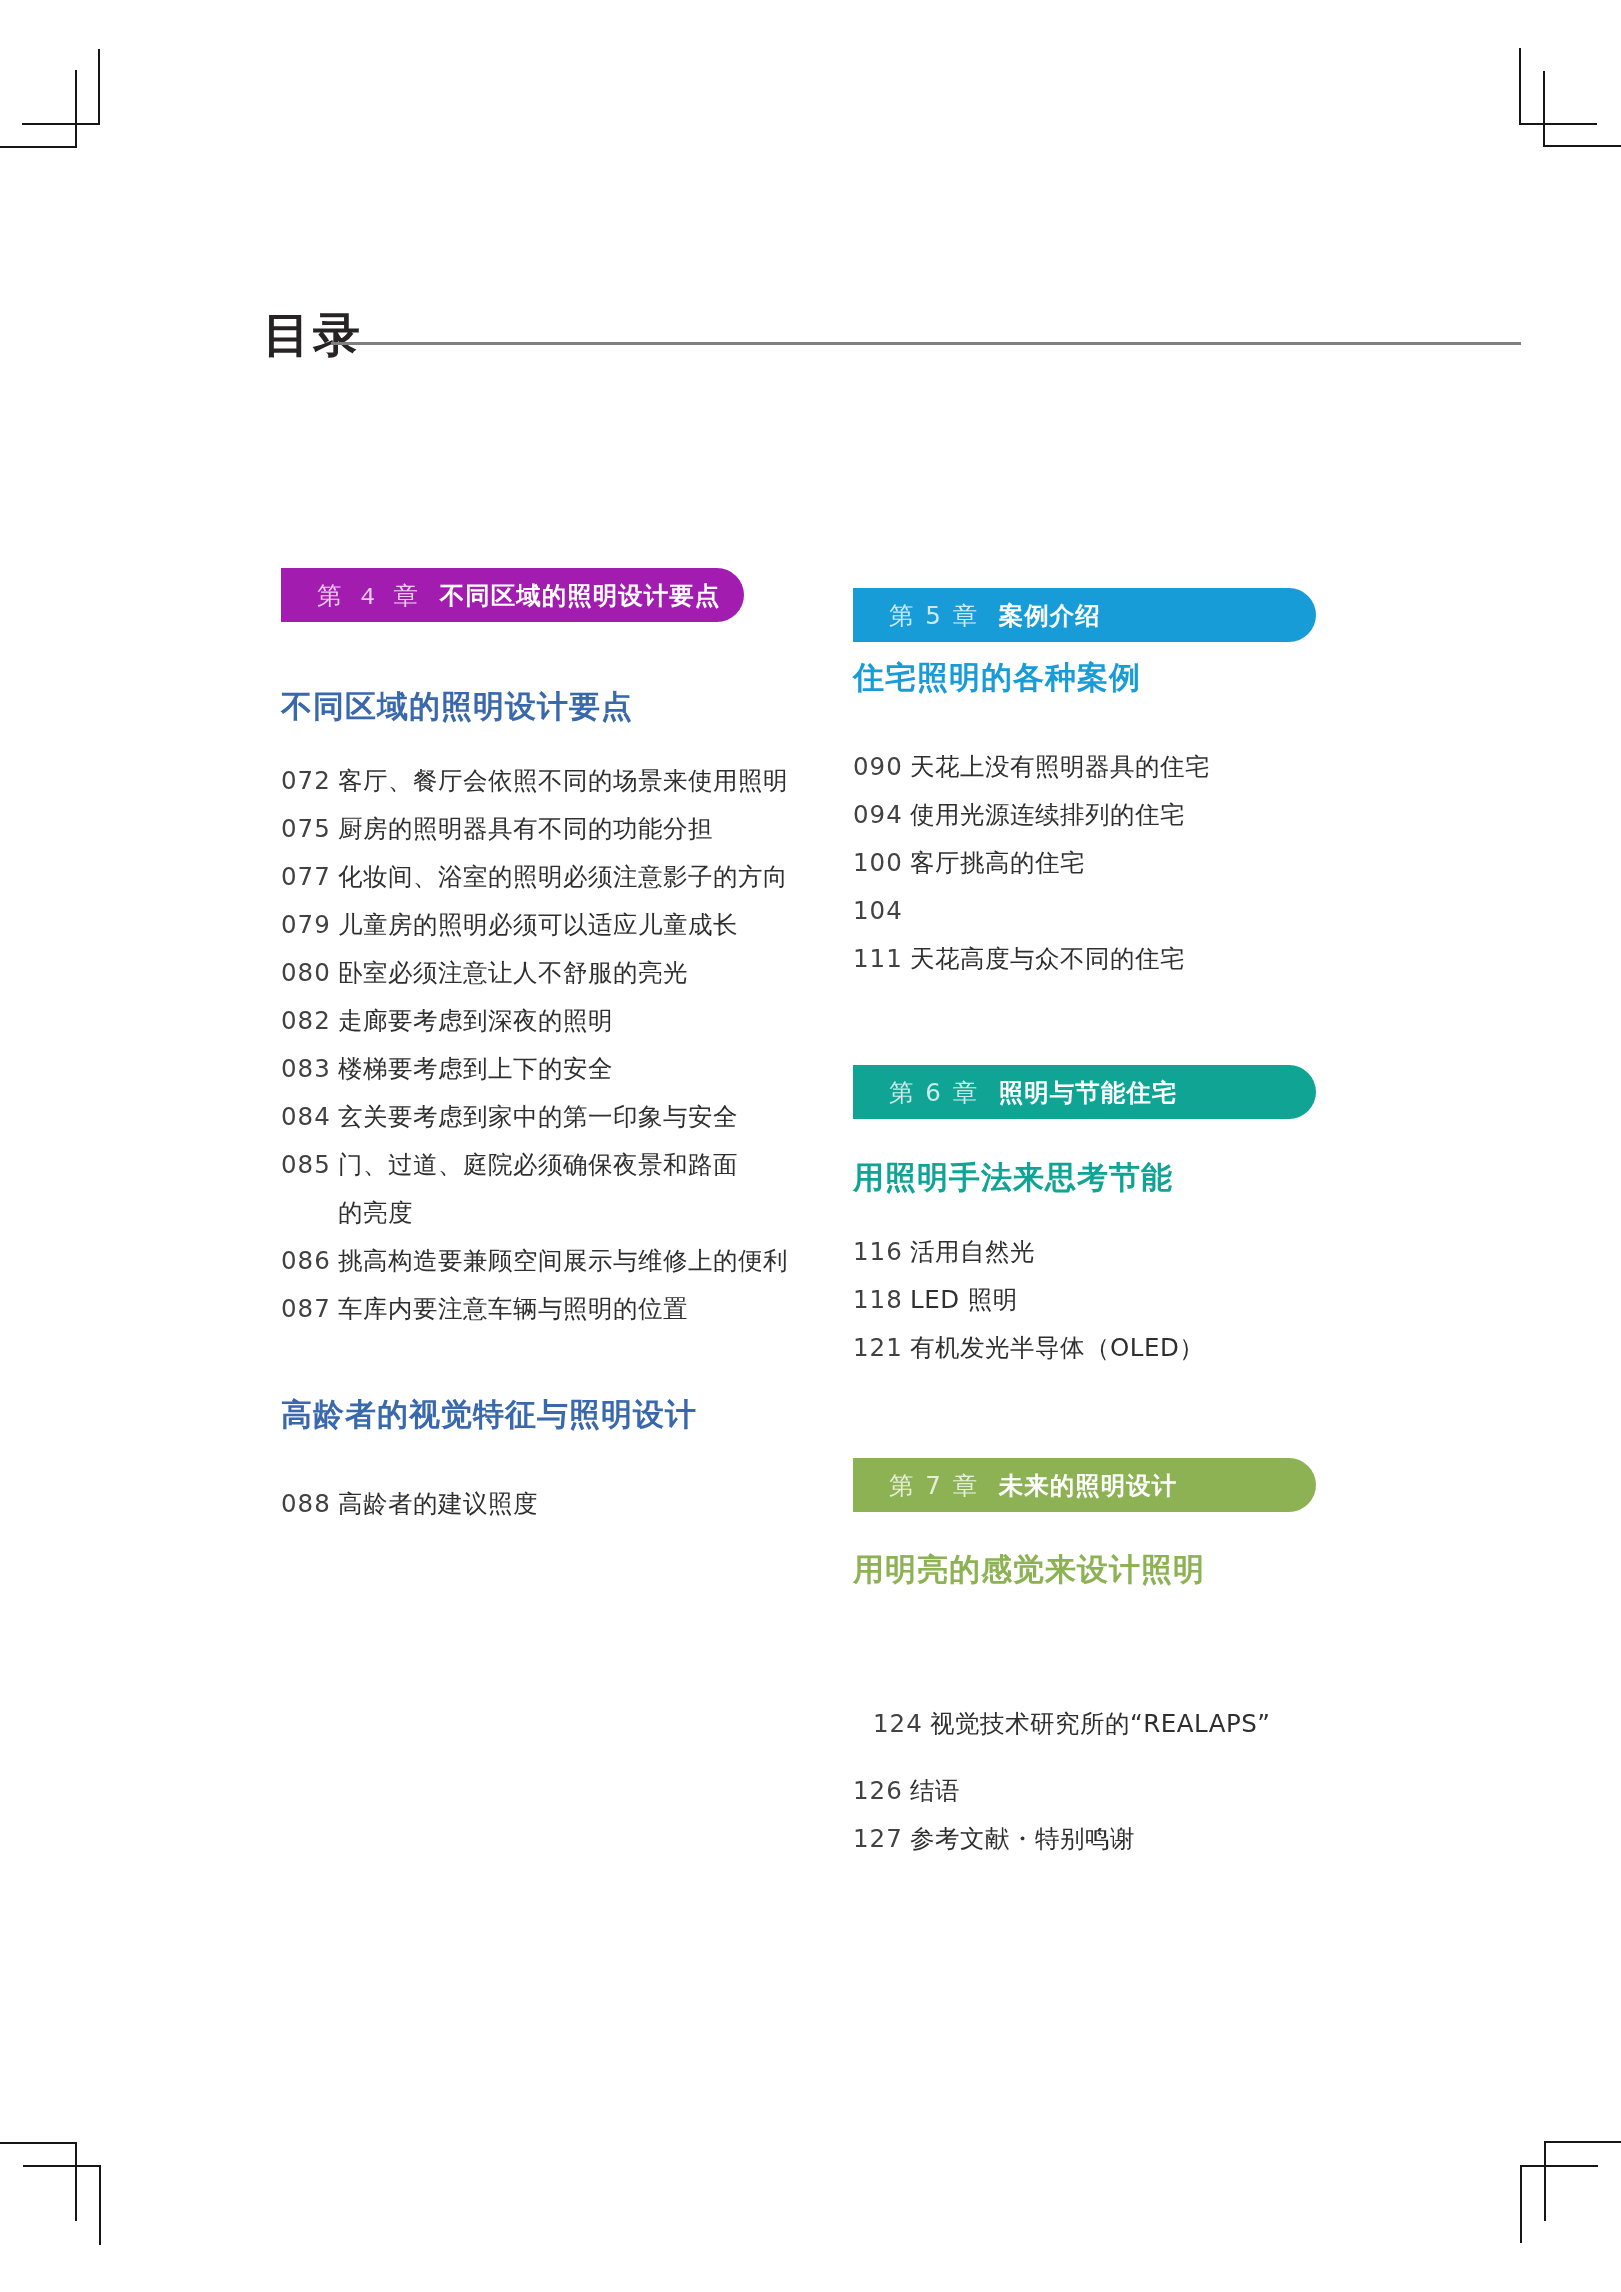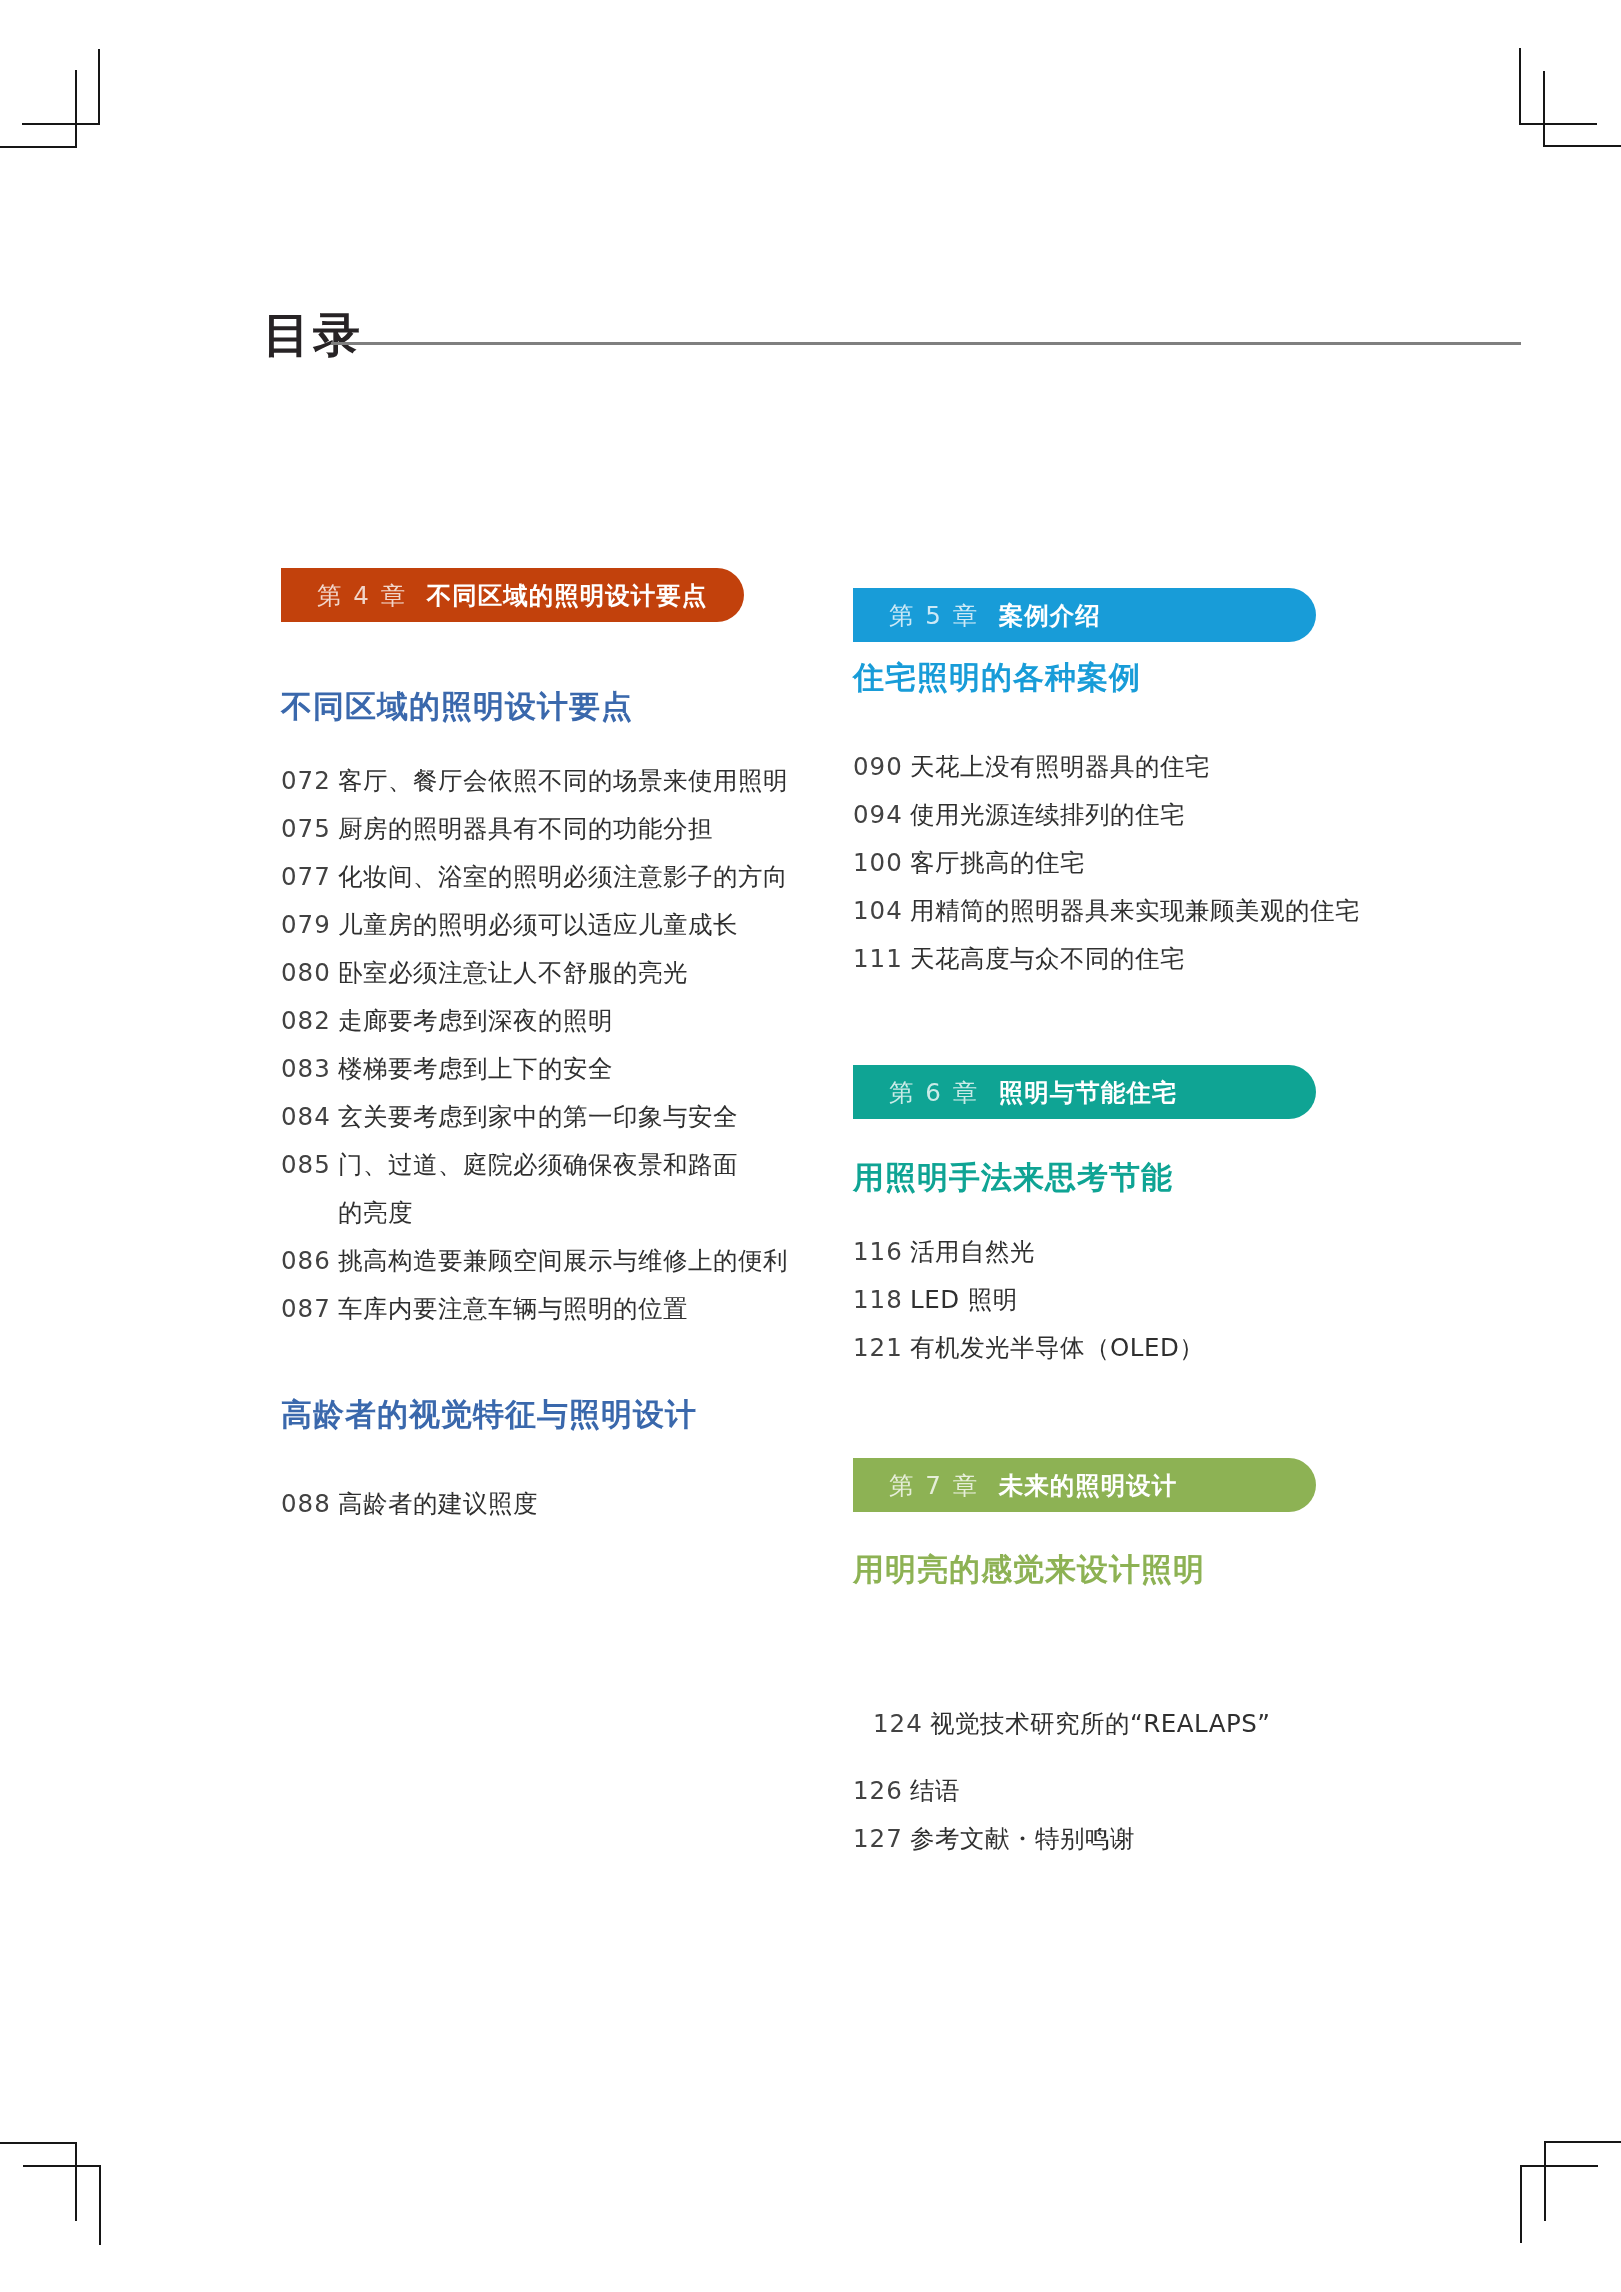--- a/index.html
+++ b/index.html
@@ -65,21 +65,21 @@
   <div class="cm" style="left:99px;top:2165px;width:2px;height:80px;"></div>
 
   <div class="cm" style="left:1544px;top:2141px;width:77px;height:2px;"></div>
   <div class="cm" style="left:1544px;top:2141px;width:2px;height:80px;"></div>
   <div class="cm" style="left:1520px;top:2165px;width:78px;height:2px;"></div>
   <div class="cm" style="left:1520px;top:2165px;width:2px;height:78px;"></div>
 
   <h1 class="page-title" style="margin:0;">目录</h1>
   <div class="title-rule"></div>
 
-  <div class="banner col-left" style="top: 568px; background-color: #c2410c;">
+  <div class="banner col-left" style="top: 568px; background-color: #a21caf; font-family: Liberation Mono, monospace;">
     <span class="prefix">第 4 章</span>
     <span class="btitle">不同区域的照明设计要点</span>
   </div>
 
   <div class="section-title col-left" style="top: 686px; color: rgb(58, 104, 172);">不同区域的照明设计要点</div>
 
   <div class="entries col-left" style="top:757px;width:549px;">
     <div class="entry">
         <span class="num">072</span>
         <span class="txt">客厅、餐厅会依照不同的场景来使用照明</span>
@@ -151,21 +151,20 @@
     <div class="entry">
         <span class="num">094</span>
         <span class="txt">使用光源连续排列的住宅</span>
       </div>
     <div class="entry">
         <span class="num">100</span>
         <span class="txt">客厅挑高的住宅</span>
       </div>
     <div class="entry">
         <span class="num">104</span>
-        <span class="txt">用精简的照明器具来实现兼顾美观的住宅</span>
       </div>
     <div class="entry">
         <span class="num">111</span>
         <span class="txt">天花高度与众不同的住宅</span>
       </div>
   </div>
 
   <div class="banner col-right" style="top: 1065px; background-color: rgb(15, 164, 148); align-items: center;">
     <span class="prefix">第 6 章</span>
     <span class="btitle">照明与节能住宅</span>

